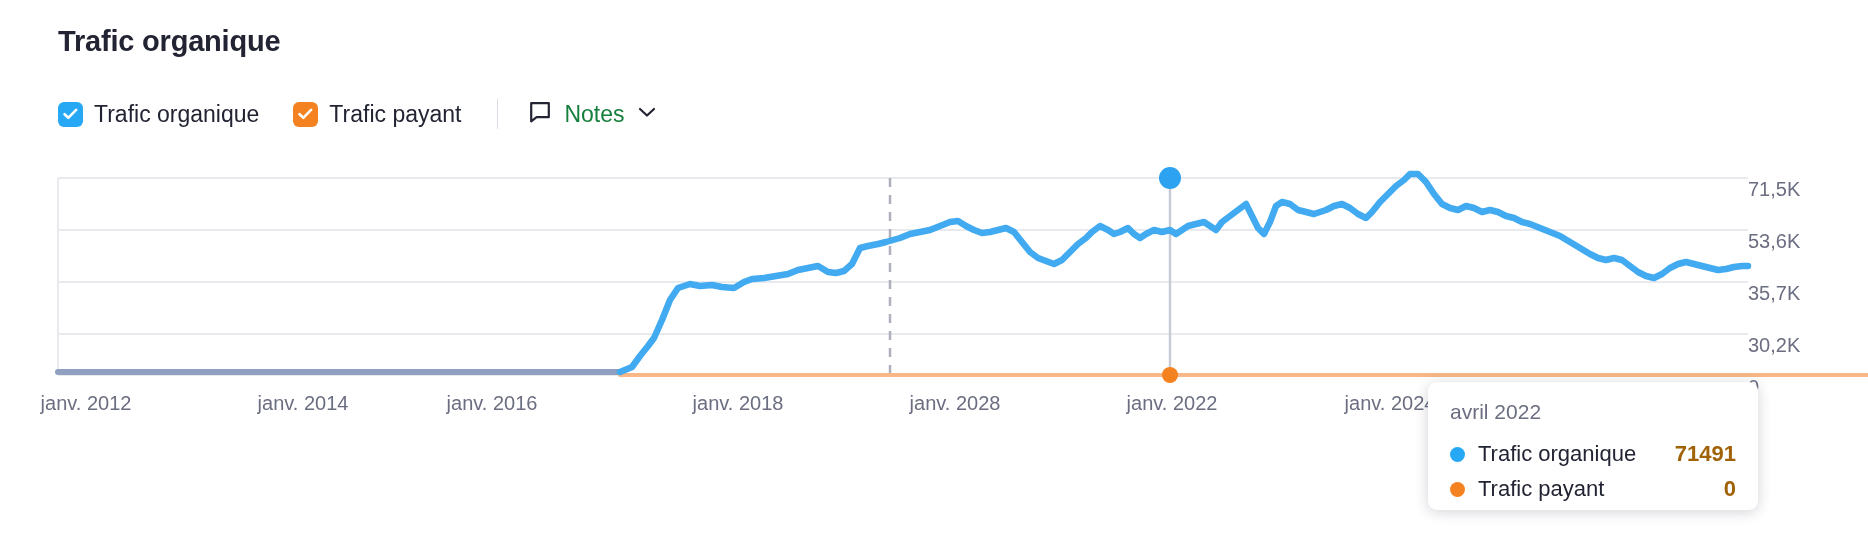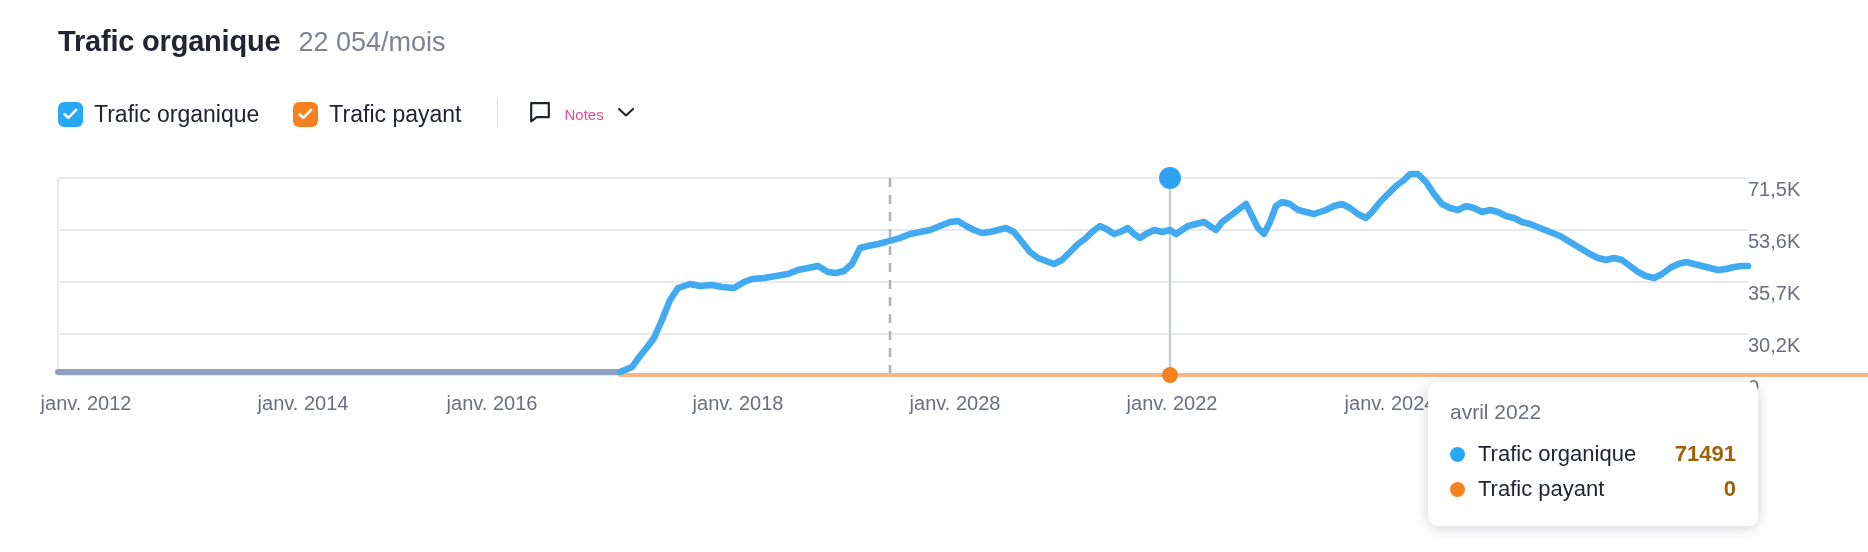--- a/index.html
+++ b/index.html
@@ -85,22 +85,22 @@
     background: #dbdde5;
     margin: 0 30px 0 2px;
   }
   .notes-control {
     display: flex;
     align-items: center;
     gap: 12px;
     cursor: pointer;
   }
   .notes-label {
-    font-size: 15px;
-    color: #ec4899;
+    font-size: 23px;
+    color: #15803d;
     white-space: nowrap;
   }
 
   
   .chart {
     position: absolute;
     left: 0;
     top: 160px;
     width: 1868px;
     height: 392px;
@@ -148,21 +148,21 @@
 
   
   .tooltip {
     position: absolute;
     left: 1428px;
     top: 222px;
     width: 330px;
     background: #ffffff;
     border-radius: 9px;
     box-shadow: 0 2px 14px rgba(30,35,60,0.20);
-    padding: 18px 22px 24px 22px;
+    padding: 18px 22px 8px 22px;
     box-sizing: border-box;
     z-index: 20;
   }
   .tooltip-date {
     font-size: 21px;
     color: #6b6e81;
     margin-bottom: 17px;
     white-space: nowrap;
   }
   .tooltip-row {
@@ -192,21 +192,20 @@
     white-space: nowrap;
   }
 </style>
 </head>
 <body>
 
 <div class="widget">
 
   <div class="header">
     <span class="header-title">Trafic organique</span>
-    <span class="header-value">22 054/mois</span>
   </div>
 
   <div class="legend">
 
     <div class="legend-item">
       <span class="checkbox cb-organic">
         <svg width="15" height="12" viewBox="0 0 15 12" aria-hidden="true">
           <path d="M1.6 6.2 L5.3 9.8 L13.1 1.9" fill="none" stroke="#ffffff" stroke-width="2.6" stroke-linecap="round" stroke-linejoin="round"></path>
         </svg>
       </span>

